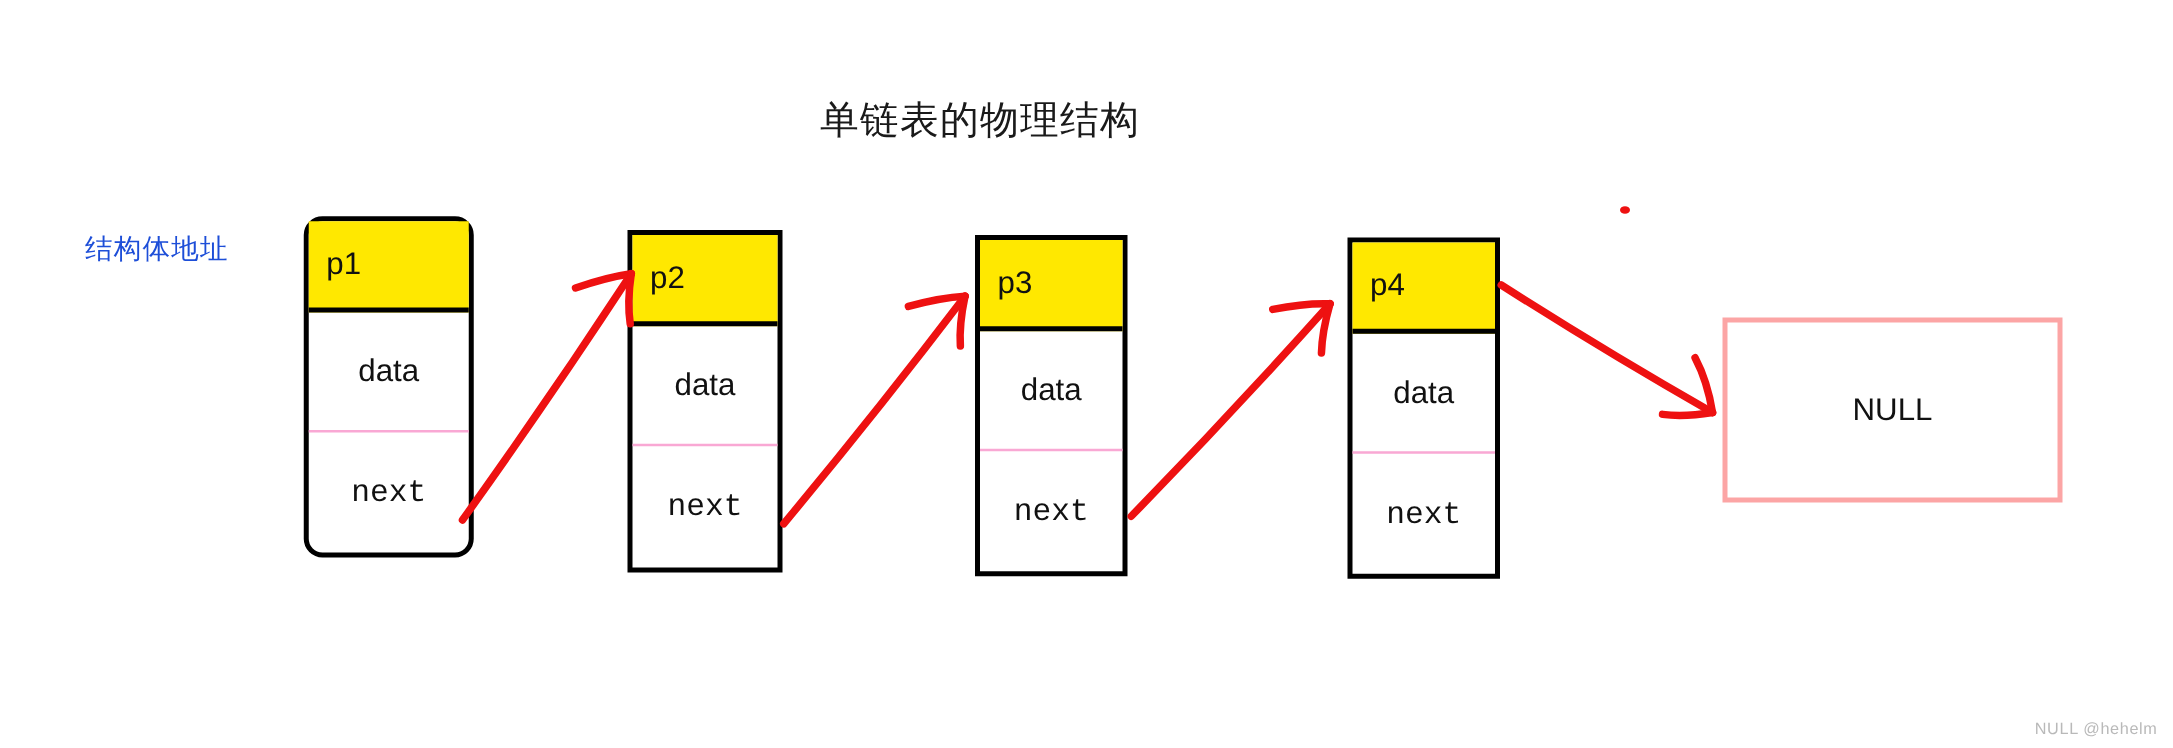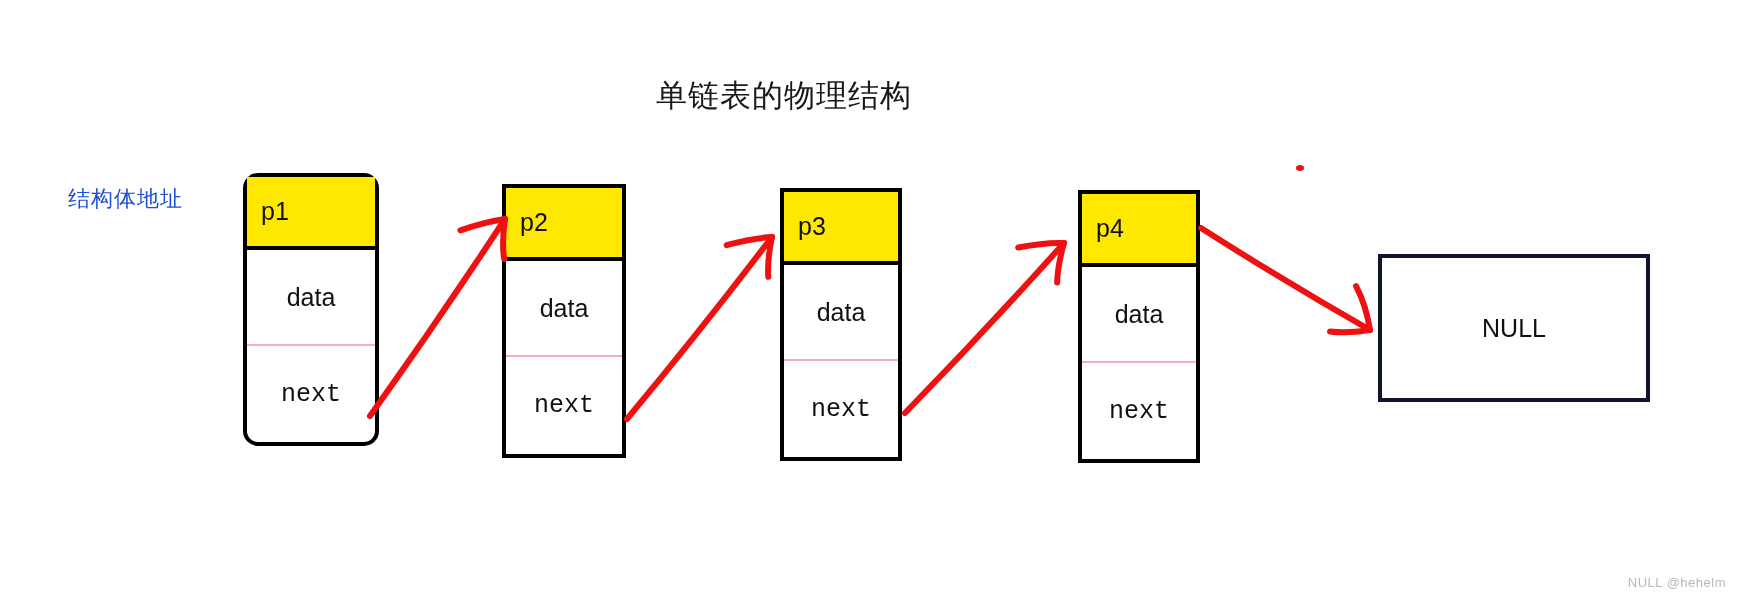--- a/index.html
+++ b/index.html
@@ -84,21 +84,21 @@
   .cell-next {
     justify-content: center;
     height: 96px;
     font-family: Liberation Mono, monospace;
   }
 
   
   .null-box {
     position: absolute;
     box-sizing: border-box;
-    border: 4px solid #0f172a;
+    border: 4px solid #fca5a5;
     background: #ffffff;
     display: flex;
     align-items: center;
     justify-content: center;
     font-size: 25px;
     color: #111111;
   }
 
   
   .ink-dot {

